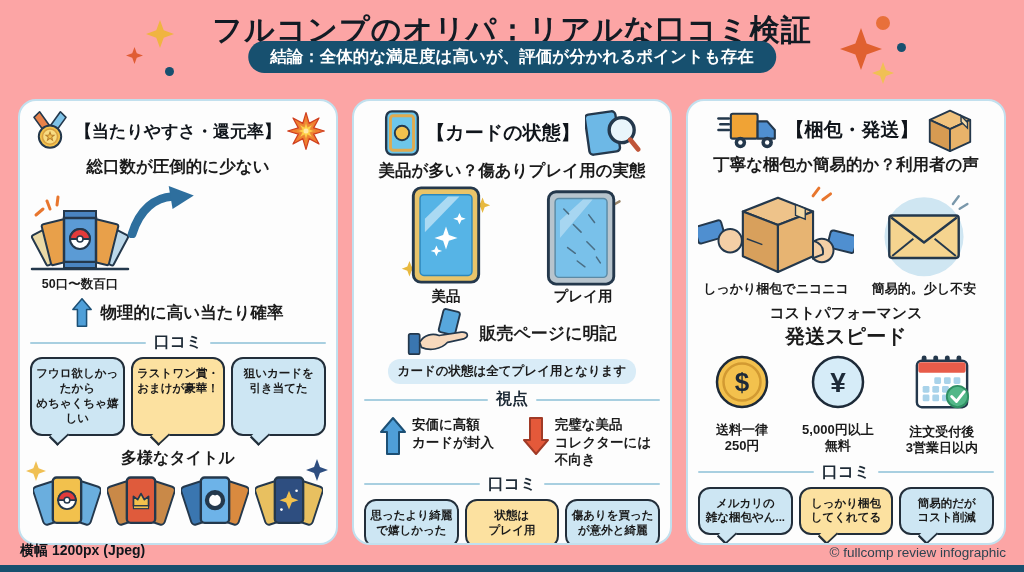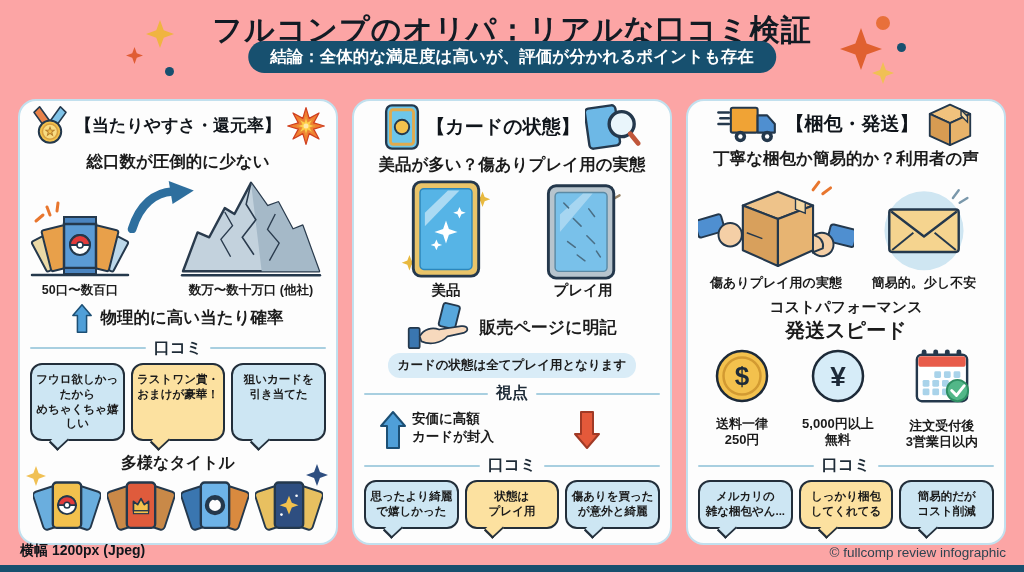--- a/index.html
+++ b/index.html
@@ -14,21 +14,21 @@
   .pill { position:absolute; top:41px; left:50%; transform:translateX(-50%);
     background:#17506f; color:#ffffff; font-size:16.5px; font-weight:bold;
     padding:5px 22px; border-radius:18px; white-space:nowrap; }
   .deco { position:absolute; }
 
   
   .cols { position:absolute; top:99px; left:18px; width:988px; height:446px;
     display:flex; gap:14px; }
   .panel { flex:1; background:#fdfdfd; border:2px solid #c2e0ee; border-radius:18px;
     padding:6px 10px 8px; display:flex; flex-direction:column; align-items:center;
-    color:#1b1b1b; overflow:hidden;justify-content:center; }
+    color:#1b1b1b; overflow:hidden; }
   .panel-head { display:flex; align-items:center; justify-content:center; gap:5px;
     height:52px; width:100%; }
   .panel-title { font-size:19px; font-weight:bold; color:#10151b; white-space:nowrap; }
   .panel-title.small { font-size:17px; }
   .sub { font-size:16.5px; font-weight:bold; margin:1px 0 4px; white-space:nowrap; }
 
   .divider { display:flex; align-items:center; gap:8px; width:100%; margin:5px 0 4px; }
   .dline { flex:1; height:2px; background:#a8cfe0; border-radius:2px; }
   .dtext { font-size:16px; font-weight:bold; color:#1d2a36; }
 
@@ -148,31 +148,20 @@
             <path d="M40,50 A10,10 0 0 1 60,50 Z" fill="#e23b3b" stroke="#24384c" stroke-width="2"></path>
             <circle cx="50" cy="50" r="3" fill="#ffffff" stroke="#24384c" stroke-width="1.6"></circle>
             <line x1="2" y1="80" x2="98" y2="80" stroke="#24384c" stroke-width="2.5" stroke-linecap="round"></line>
           </svg>
           <div class="compare-label">50口〜数百口</div>
         </div>
         <svg class="curve-arrow" width="70" height="54" viewBox="0 0 72 56">
           <path d="M6,52 C14,26 30,14 48,13" stroke="#2e6f9e" stroke-width="9" fill="none" stroke-linecap="round"></path>
           <polygon points="44,2 70,12 48,26" fill="#2e6f9e"></polygon>
         </svg>
-        <div class="compare-item">
-          <svg width="150" height="102" viewBox="0 0 150 105">
-            <polygon points="75,4 92,28 103,24 118,52 128,48 145,95 5,95 20,55 32,60 48,30 58,36" fill="#c3d2dd" stroke="#2a3b4d" stroke-width="2.5" stroke-linejoin="round"></polygon>
-            <polygon points="75,4 92,28 103,24 118,52 128,48 145,95 86,95" fill="#a5b9c8"></polygon>
-            <polyline points="75,4 70,26 80,42 66,60 78,78" stroke="#2a3b4d" stroke-width="1.6" fill="none"></polyline>
-            <polyline points="48,34 56,48 44,62 54,80" stroke="#2a3b4d" stroke-width="1.4" fill="none"></polyline>
-            <polyline points="100,36 92,52 104,66 94,84" stroke="#2a3b4d" stroke-width="1.4" fill="none"></polyline>
-            <line x1="4" y1="99" x2="146" y2="99" stroke="#24384c" stroke-width="2.5" stroke-linecap="round"></line>
-          </svg>
-          <div class="compare-label">数万〜数十万口 (他社)</div>
-        </div>
       </div>
 
       <div class="point-row">
         <svg width="20" height="29" viewBox="0 0 26 38">
           <polygon points="13,1 25,15 19,15 19,37 7,37 7,15 1,15" fill="#4f9fd8" stroke="#1c4f74" stroke-width="2" stroke-linejoin="round"></polygon>
         </svg>
         <span class="point-text">物理的に高い当たり確率</span>
       </div>
 
       <div class="divider">
@@ -317,20 +306,23 @@
           <svg width="26" height="40" viewBox="0 0 26 38">
             <polygon points="13,1 25,15 19,15 19,37 7,37 7,15 1,15" fill="#4f9fd8" stroke="#1c4f74" stroke-width="2" stroke-linejoin="round"></polygon>
           </svg>
           <span class="pc-text ml">安価に高額
 カードが封入</span>
         </div>
         <div class="pc-item">
           <svg width="26" height="40" viewBox="0 0 26 38">
             <polygon points="13,37 1,23 7,23 7,1 19,1 19,23 25,23" fill="#e4593a" stroke="#a03a26" stroke-width="2" stroke-linejoin="round"></polygon>
           </svg>
+          <span class="pc-text ml">完璧な美品
+コレクターには
+不向き</span>
         </div>
       </div>
 
       <div class="divider">
         <span class="dline"></span>
         <span class="dtext">口コミ</span>
         <span class="dline"></span>
       </div>
       <div class="bubbles">
         <div class="bubble blue">思ったより綺麗
@@ -378,21 +370,21 @@
             <rect x="134" y="54" width="28" height="18" rx="3" transform="rotate(14 148 63)" fill="#4f8fd0" stroke="#24384c" stroke-width="2"></rect>
             <circle cx="33" cy="62" r="12" fill="#f4cfa6" stroke="#24384c" stroke-width="2"></circle>
             <circle cx="127" cy="72" r="12" fill="#f4cfa6" stroke="#24384c" stroke-width="2"></circle>
             <polygon points="46,32 82,18 118,32 82,46" fill="#eec38a" stroke="#24384c" stroke-width="2.2" stroke-linejoin="round"></polygon>
             <polygon points="46,32 82,46 82,94 46,78" fill="#d8a05c" stroke="#24384c" stroke-width="2.2" stroke-linejoin="round"></polygon>
             <polygon points="118,32 82,46 82,94 118,78" fill="#e7b472" stroke="#24384c" stroke-width="2.2" stroke-linejoin="round"></polygon>
             <polygon points="100,25 110,29 110,40 100,36" fill="#f5d9a4" stroke="#24384c" stroke-width="1.4"></polygon>
             <path d="M118,62 q12,4 10,14 l-10,4 z" fill="#f4cfa6" stroke="#24384c" stroke-width="2"></path>
             <line x1="50" y1="60" x2="66" y2="66" stroke="#24384c" stroke-width="1.5"></line>
           </svg>
-          <div class="ship-label">傷ありプレイ用の実態</div>
+          <div class="ship-label">しっかり梱包でニコニコ</div>
         </div>
         <div class="ship-item">
           <svg width="108" height="98" viewBox="0 0 112 100">
             <circle cx="56" cy="58" r="41" fill="#cfe6f2"></circle>
             <g stroke="#7a98ab" stroke-width="2.5" stroke-linecap="round">
               <line x1="92" y1="16" x2="86" y2="24"></line>
                 <line x1="101" y1="24" x2="93" y2="29"></line>
             </g>
             <rect x="20" y="36" width="72" height="44" rx="3" fill="#f5d48f" stroke="#24384c" stroke-width="2.5"></rect>
             <polyline points="22,38 56,64 90,38" fill="none" stroke="#24384c" stroke-width="2.5" stroke-linejoin="round"></polyline>

